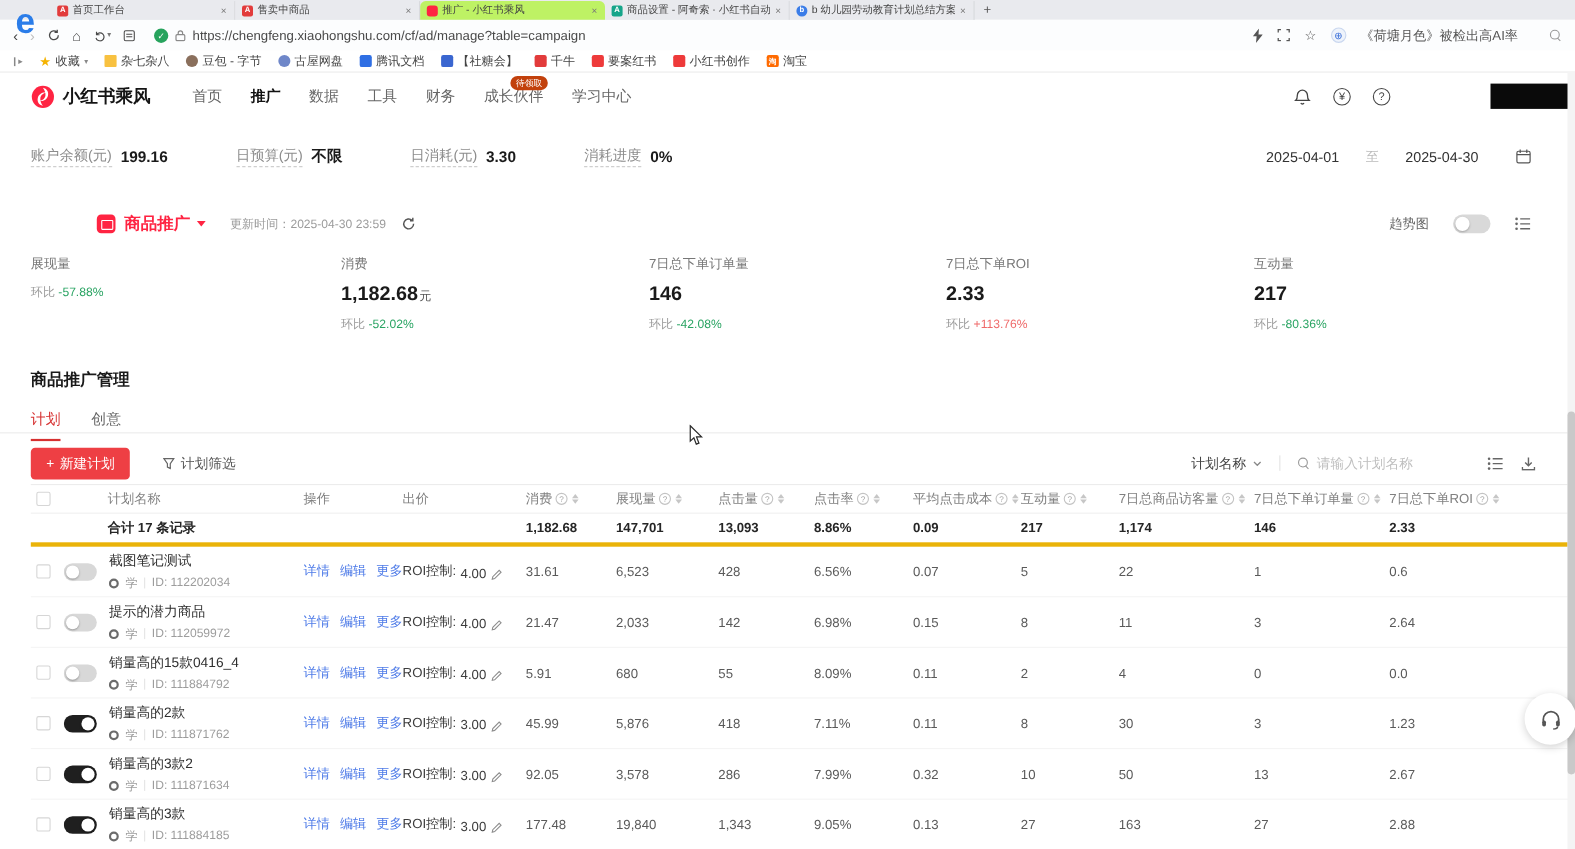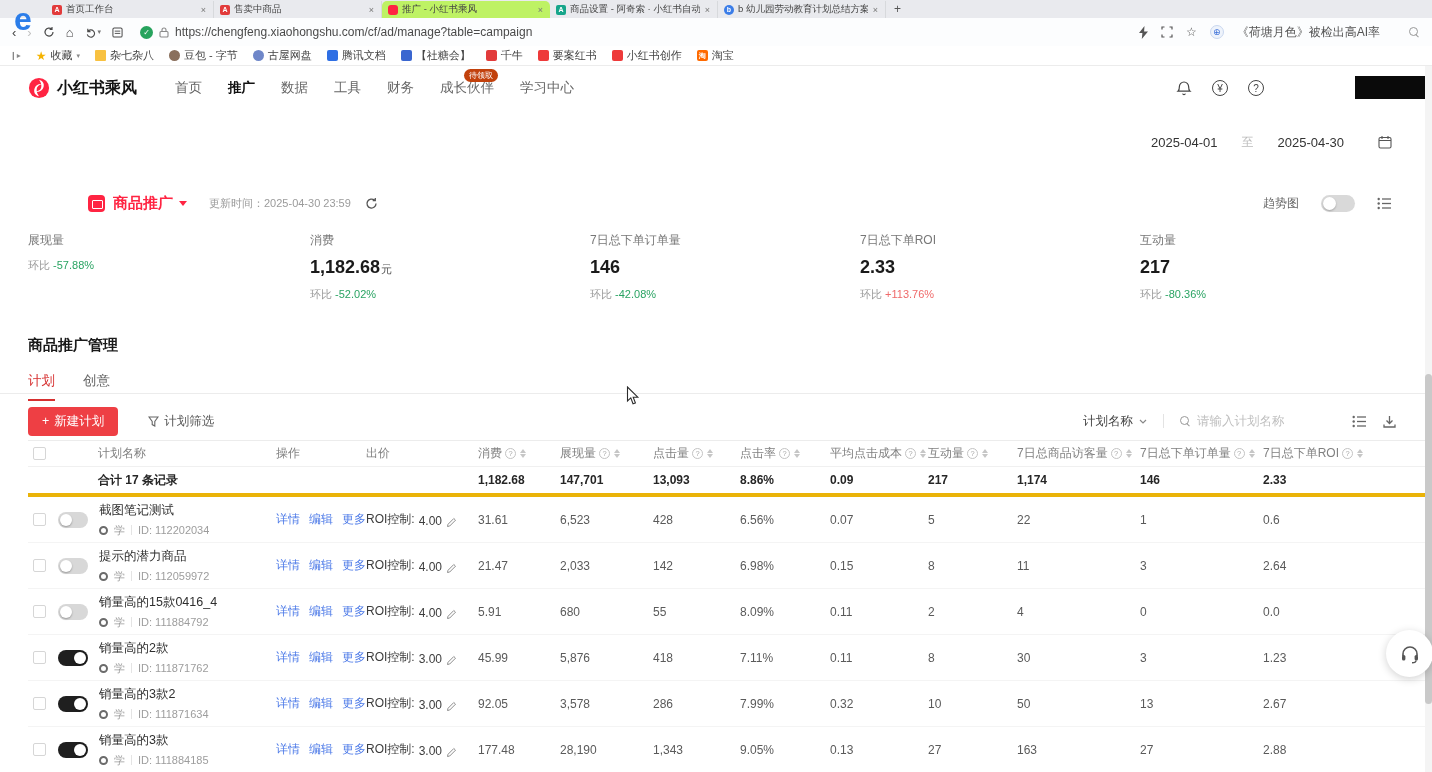--- a/index.html
+++ b/index.html
@@ -299,20 +299,38 @@
             <path d="M8 2a4.6 4.6 0 0 0-4.6 4.6c0 3.4-1.4 4.6-1.4 4.6h12s-1.4-1.2-1.4-4.6A4.6 4.6 0 0 0 8 2z" fill="none" stroke="#444" stroke-width="1.2"></path>
             <path d="M6.6 13.6a1.5 1.5 0 0 0 2.8 0" fill="none" stroke="#444" stroke-width="1.2"></path>
           </svg>
       </span>
       <span class="circ">¥</span>
       <span class="circ">?</span>
     </div>
   </div>
 
   <div class="balrow">
+    <span id="balitems" style="display:flex">
+        <span class="balitem">
+          <span class="ballabel">账户余额(元)</span>
+          <span class="balvalue">199.16</span>
+        </span>
+        <span class="balitem">
+          <span class="ballabel">日预算(元)</span>
+          <span class="balvalue">不限</span>
+        </span>
+        <span class="balitem">
+          <span class="ballabel">日消耗(元)</span>
+          <span class="balvalue">3.30</span>
+        </span>
+        <span class="balitem">
+          <span class="ballabel">消耗进度</span>
+          <span class="balvalue">0%</span>
+        </span>
+      </span>
     <div class="daterange">
       <span>2025-04-01</span>
       <span class="datesep">至</span>
       <span>2025-04-30</span>
       <svg width="14" height="14" viewBox="0 0 14 14" style="margin-left:10px">
         <rect x="1" y="2.5" width="12" height="10.5" rx="1.5" fill="none" stroke="#555" stroke-width="1.1"></rect>
         <path d="M1 5.5h12M4 1v3M10 1v3" stroke="#555" stroke-width="1.1"></path>
       </svg>
     </div>
   </div>
@@ -726,21 +744,21 @@
           <div class="bidcell">
             <span>ROI控制:</span>
             <span>3.00</span>
             <span class="pencil">
               <svg width="11" height="11" viewBox="0 0 11 11">
                 <path d="M1.5 9.5 2 7.3 7.8 1.5l1.7 1.7L3.7 9 1.5 9.5z" fill="none" stroke="#8d8d8d" stroke-width="1"></path>
               </svg>
             </span>
           </div>
           <div>177.48</div>
-          <div>28,190</div>
+          <div>19,840</div>
           <div>1,343</div>
           <div>9.05%</div>
           <div>0.13</div>
           <div>27</div>
           <div>163</div>
           <div>27</div>
           <div>2.88</div>
         </div>
       </div>
   </div>

